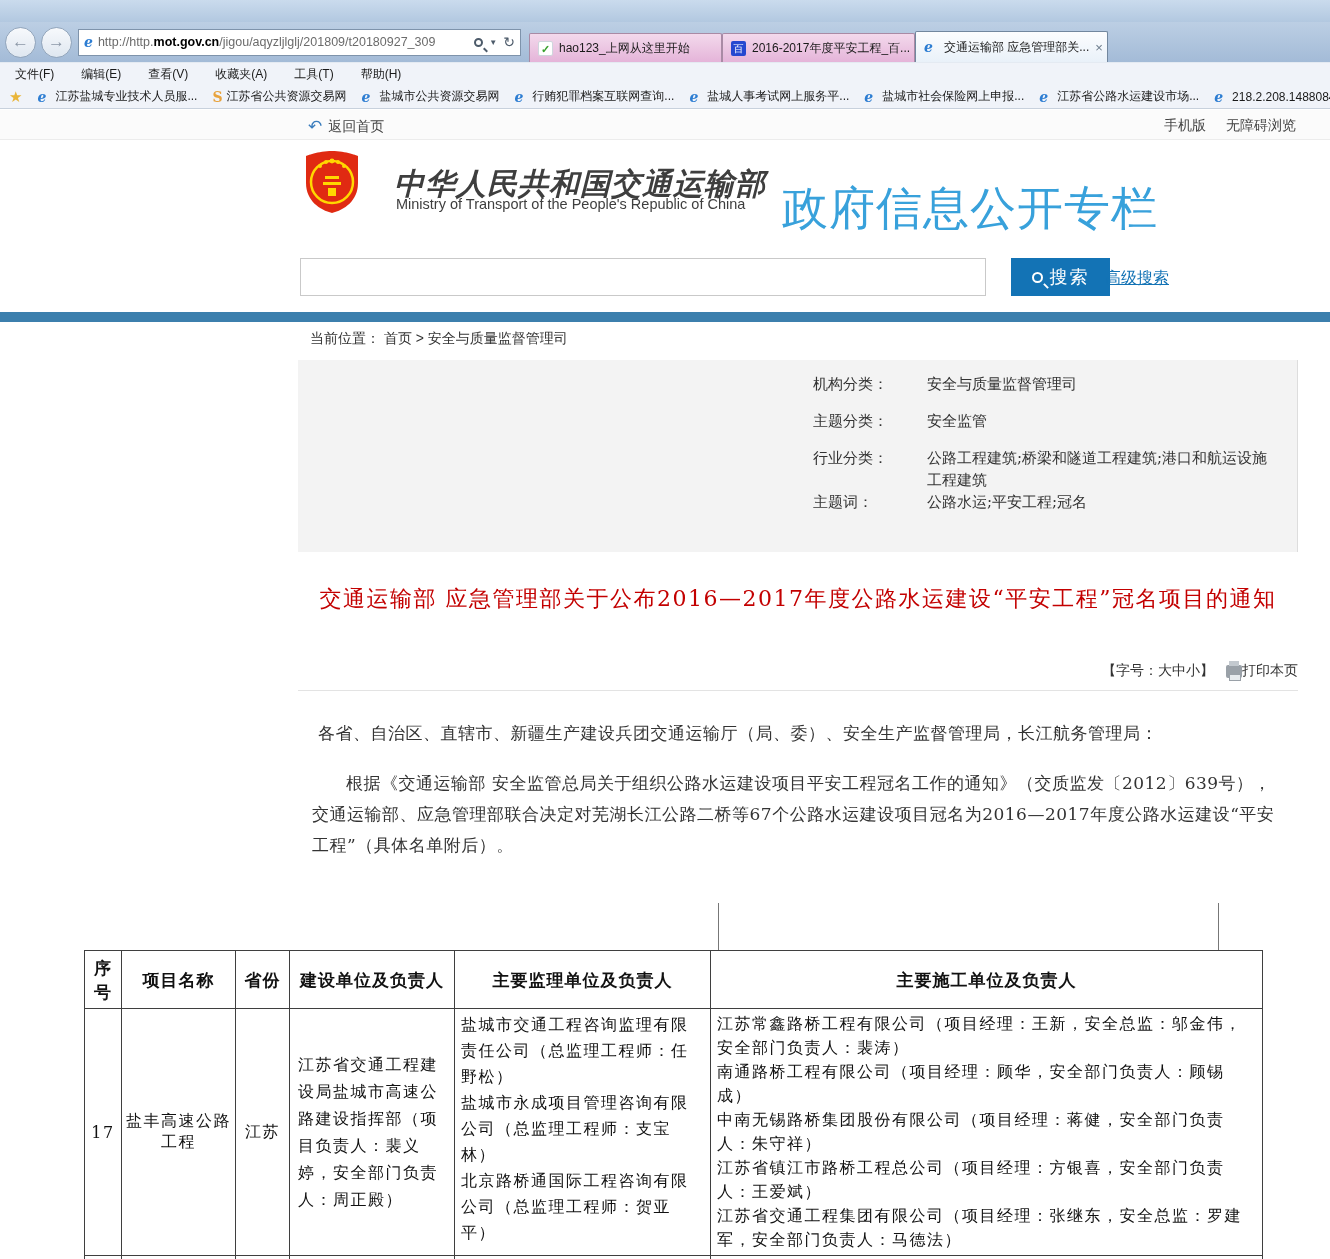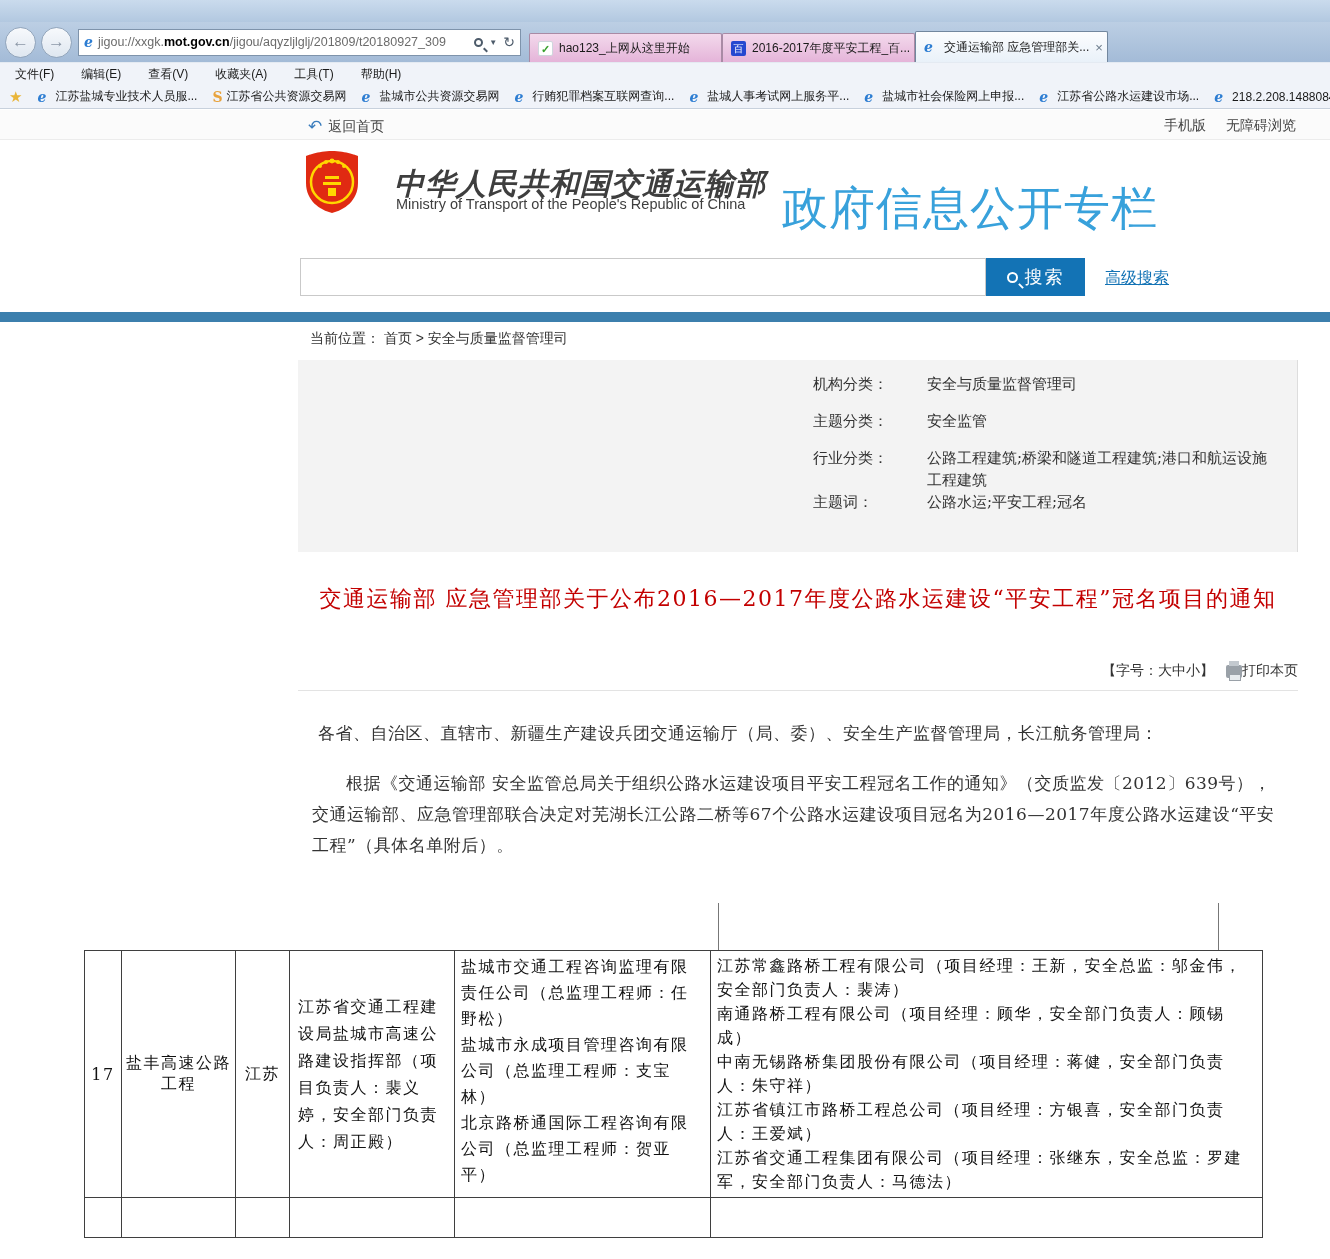--- a/index.html
+++ b/index.html
@@ -54,21 +54,21 @@
   #toplinks { position:absolute; right:34px; top:7px; display:flex; gap:20px; }
 
   #emblem { left:302px; top:148px; width:60px; height:68px; }
   #site-cn { left:394px; top:164px; font-size:30px; font-weight:bold; color:#3e3e3e;
     letter-spacing:1px; font-family:"Liberation Sans",sans-serif;font-style:italic; }
   #site-en { left:396px; top:196px; font-size:14.5px; color:#3e3e3e; }
   #column-title { left:782px; top:178px; font-size:46px; color:#38a1db; letter-spacing:1px; }
 
   #search-input { left:300px; top:258px; width:686px; height:38px; border:1px solid #c9c9c9;
     background:#fff; padding:0 10px; font-size:15px; }
-  #search-btn { left:986px; top:258px; width:99px; height:38px; background:#1373b5; border:none;
+  #search-btn { left:1011px; top:258px; width:99px; height:38px; background:#1373b5; border:none;
     color:#fff; font-size:18px; display:flex; align-items:center; justify-content:center; gap:7px; letter-spacing:2px; }
   .mag-w { width:11px; height:11px; border:2px solid #fff; border-radius:50%; position:relative; display:inline-block; }
   .mag-w::after { content:""; position:absolute; width:6px; height:2px; background:#fff;
     transform:rotate(45deg); left:9px; top:11px; }
   #adv-search { left:1105px; top:268px; font-size:16px; color:#1373b5; text-decoration:underline; }
 
   #blueband { left:0; top:312px; width:1330px; height:10px; background:#3c7fad; }
   #breadcrumb { left:310px; top:330px; font-size:14px; color:#333; }
 
   #metabox { left:298px; top:360px; width:1000px; height:192px; background:#f3f3f3;
@@ -113,21 +113,21 @@
 </head>
 <body>
 
 <div id="titlebar" class="abs"></div>
 
 <div id="navrow" class="abs">
   <div class="navbtn"><span>←</span></div>
   <div class="navbtn"><span>→</span></div>
   <div id="urlbox">
     <span class="ie-e">e</span>
-    <span class="url-gray">jigou://xxgk.</span>
+    <span class="url-gray">http://http.</span>
       <span class="url-domain">mot.gov.cn</span>
       <span class="url-gray">/jigou/aqyzljlglj/201809/t20180927_309</span>
     <span id="urlicons">
       <span class="mag"></span>
       <span class="caret">▼</span>
       <span class="refresh">↻</span>
     </span>
   </div>
   <div id="tabs">
     <div class="tab">
@@ -277,20 +277,28 @@
 <table id="datatable" class="abs">
   <colgroup>
     <col style="width:37px">
       <col style="width:114px">
       <col style="width:54px">
     <col style="width:165px">
       <col style="width:256px">
       <col style="width:552px">
   </colgroup>
   <tbody>
+      <tr>
+    <th>序号</th>
+    <th>项目名称</th>
+    <th>省份</th>
+    <th>建设单位及负责人</th>
+    <th>主要监理单位及负责人</th>
+    <th>主要施工单位及负责人</th>
+  </tr>
   <tr style="height:242px">
     <td class="c">17</td>
     <td class="c">盐丰高速公路工程</td>
     <td class="c">江苏</td>
     <td class="builder">江苏省交通工程建设局盐城市高速公路建设指挥部（项目负责人：裴义婷，安全部门负责人：周正殿）</td>
     <td class="list">
       <div>盐城市交通工程咨询监理有限责任公司（总监理工程师：任野松）</div>
       <div>盐城市永成项目管理咨询有限公司（总监理工程师：支宝林）</div>
       <div>北京路桥通国际工程咨询有限公司（总监理工程师：贺亚平）</div>
     </td>

